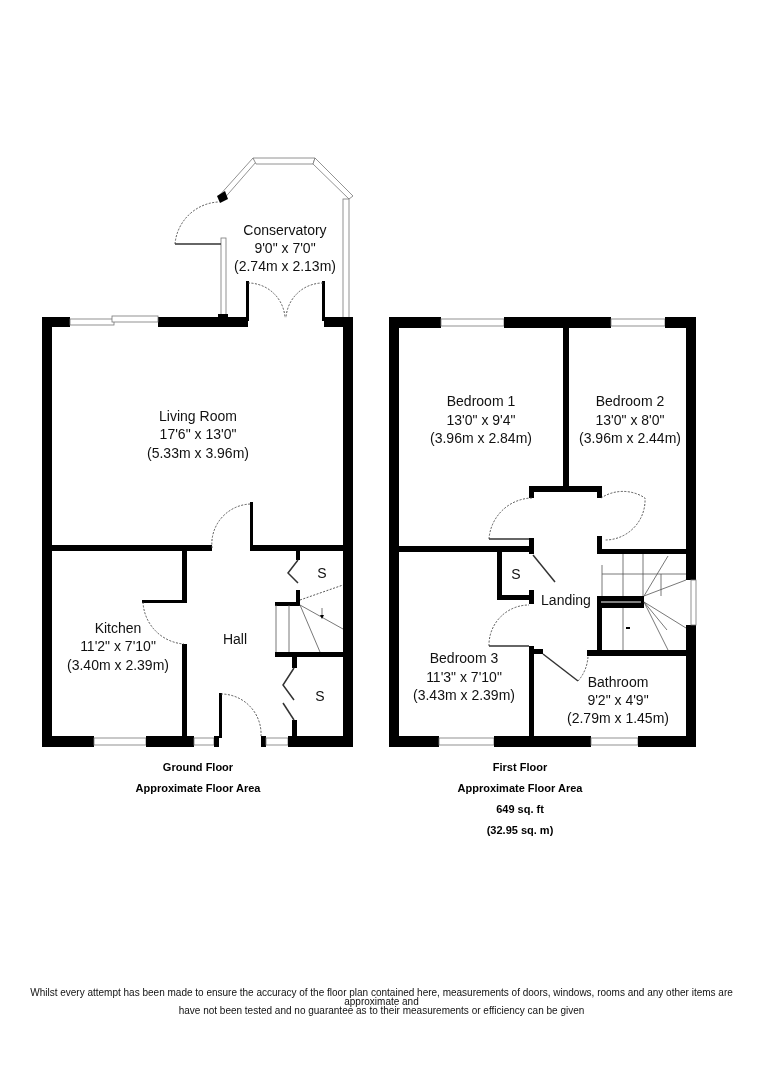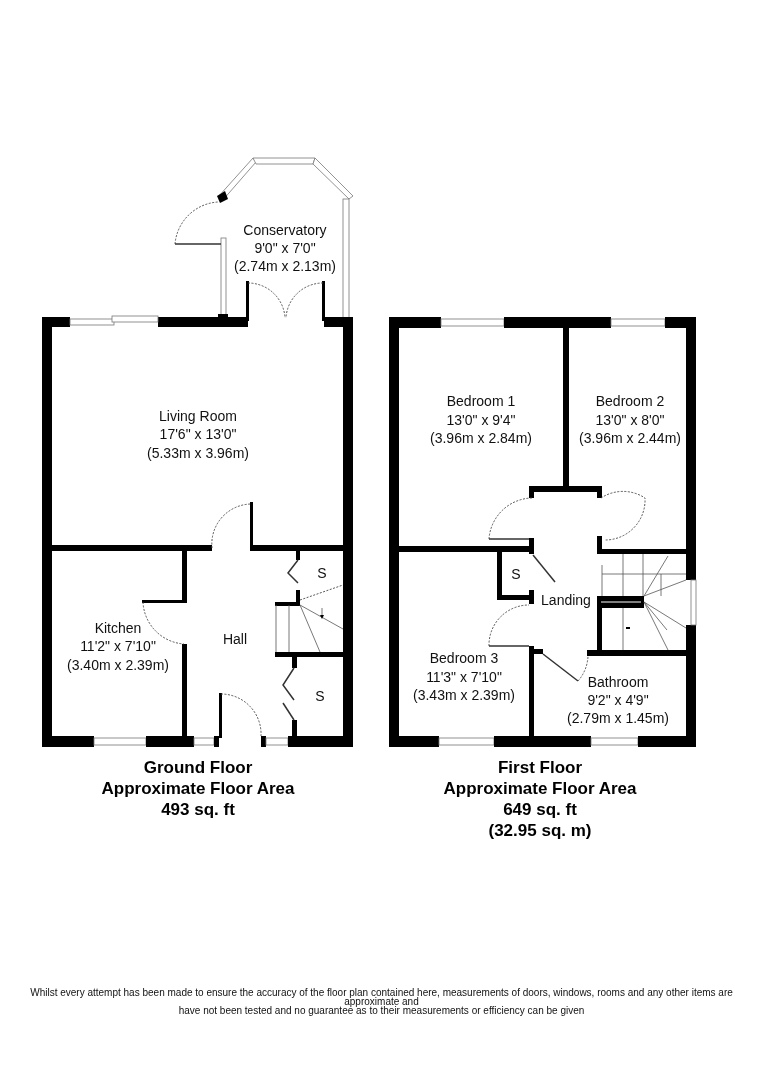--- a/index.html
+++ b/index.html
@@ -7,21 +7,21 @@
          font-family: "Liberation Sans", sans-serif; color: #000; }
   svg { position: absolute; left: 0; top: 0; }
   .room-label { font-family: "Liberation Sans", sans-serif; font-size: 14px; fill: #111; text-anchor: middle; }
   .s-label { font-family: "Liberation Sans", sans-serif; font-size: 14px; fill: #111; text-anchor: middle; }
   .wall { fill: #000; }
   .win { fill: #fff; stroke: #777; stroke-width: 0.8; }
   .thin { stroke: #333; stroke-width: 1.5; fill: none; }
   .arc { stroke: #444; stroke-width: 0.9; fill: none; stroke-dasharray: 2 1.5; }
   .stair { stroke: #555; stroke-width: 0.8; fill: none; }
   .floor-summary { position: absolute; width: 300px; text-align: center; font-weight: bold;
-                   font-size: 17px; line-height: 21px; }
+                   font-size: 11px; line-height: 21px; }
   .floor-summary div { margin: 0; }
   .disclaimer { position: absolute; left: 10px; top: 988px; width: 743px; text-align: center;
                 font-size: 10px; line-height: 9.2px; font-weight: normal; color: #111; }
 </style>
 </head>
 <body>
 
 <svg width="763" height="1080" viewBox="0 0 763 1080">
 
   <g>
@@ -190,24 +190,23 @@
     <text class="room-label" x="618" y="723">(2.79m x 1.45m)</text>
 
     <text class="room-label" x="566" y="605">Landing</text>
     <text class="s-label" x="516" y="579">S</text>
   </g>
 </svg>
 
 <div class="floor-summary" style="left:48px; top:757px;">
   <div>Ground Floor</div>
   <div>Approximate Floor Area</div>
-  <div>493 sq. ft</div>
 </div>
 
-<div class="floor-summary" style="left:390px; top:757px;">
+<div class="floor-summary" style="left:370px; top:757px;">
   <div>First Floor</div>
   <div>Approximate Floor Area</div>
   <div>649 sq. ft</div>
   <div>(32.95 sq. m)</div>
 </div>
 
 <div class="disclaimer">
   <div>Whilst every attempt has been made to ensure the accuracy of the floor plan contained here, measurements of doors, windows, rooms and any other items are approximate and</div>
   <div>have not been tested and no guarantee as to their measurements or efficiency can be given</div>
 </div>

